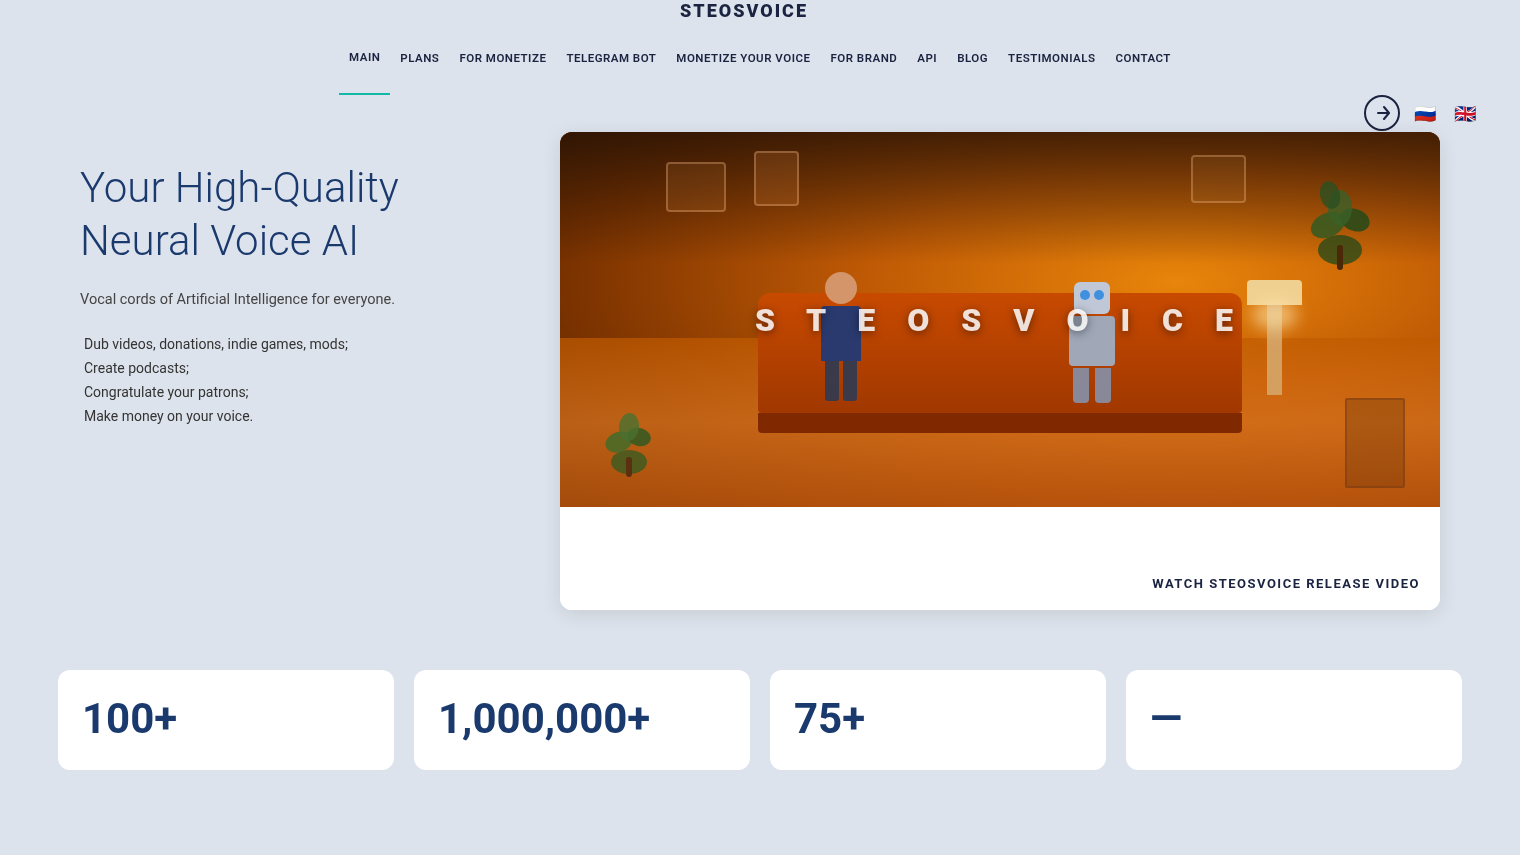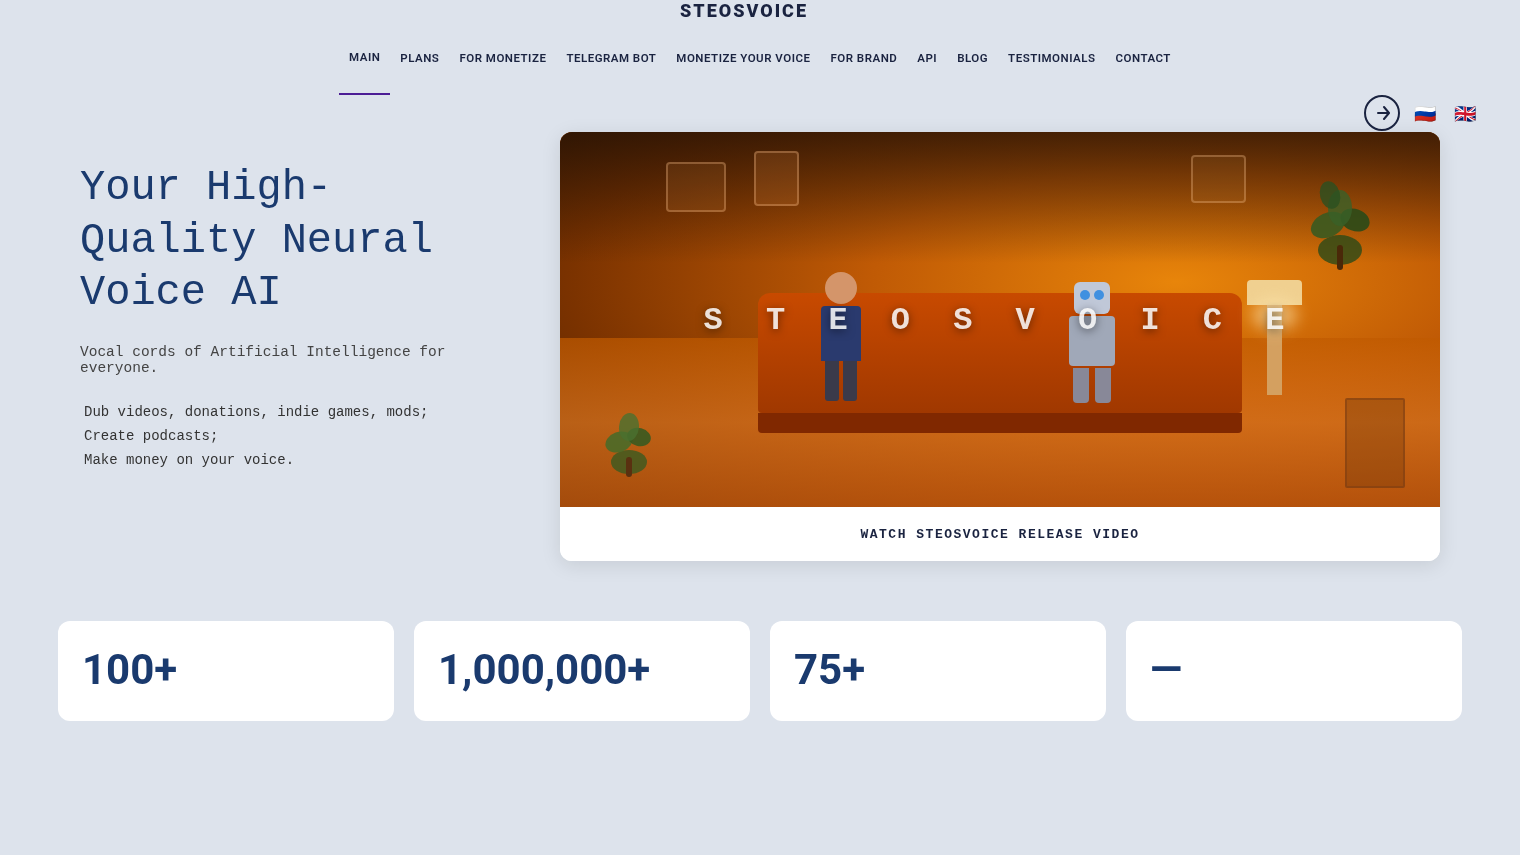--- a/index.html
+++ b/index.html
@@ -50,21 +50,21 @@
       color: #1a2340;
       text-decoration: none;
       padding: 0 10px;
       cursor: pointer;
       white-space: nowrap;
       line-height: 72px;
       display: inline-block;
     }
 
     .nav-link.active {
-      border-bottom: 2px solid #4c1d95;
+      border-bottom: 2px solid #14b8a6;
     }
 
     .navbar-right {
       display: flex;
       align-items: center;
       gap: 12px;
       margin-left: auto;
     }
 
     .login-btn {
@@ -94,21 +94,20 @@
     }
 
     
     .main-content {
       display: flex;
       align-items: flex-start;
       padding: 60px 80px 40px 80px;
       gap: 60px;
       max-width: 1520px;
       margin: 0 auto;
-      font-family: Liberation Mono, monospace;
     }
 
     .left-section {
       flex: 0 0 420px;
       padding-top: 30px;
     }
 
     .hero-title {
       font-size: 42px;
       font-weight: 300;
@@ -411,22 +410,23 @@
       bottom: 5%;
       width: 60px;
       height: 90px;
       border: 2px solid rgba(120,60,20,0.5);
       background: rgba(100,50,10,0.3);
       border-radius: 2px;
     }
 
     .video-footer {
       padding: 18px 20px;
-      text-align: center;
+      text-align: right;
       background: #fff;
+      margin-top: 48px;
     }
 
     .watch-label {
       font-size: 13px;
       font-weight: 700;
       letter-spacing: 1.5px;
       color: #1a2340;
       text-transform: uppercase;
       cursor: pointer;
     }
@@ -485,20 +485,21 @@
 </nav>
 
 <div class="main-content">
 
   <div class="left-section">
     <h1 class="hero-title">Your High-Quality Neural Voice AI</h1>
     <p class="hero-subtitle">Vocal cords of Artificial Intelligence for everyone.</p>
     <ol class="feature-list">
       <li>Dub videos, donations, indie games, mods;</li>
       <li>Create podcasts;</li>
+      <li>Congratulate your patrons;</li>
       <li>Make money on your voice.</li>
     </ol>
   </div>
 
   <div class="right-section">
     <div class="video-card">
 
       <div class="video-thumbnail">
         <div class="scene-bg"></div>
         <div class="thumbnail-top-dark"></div>

